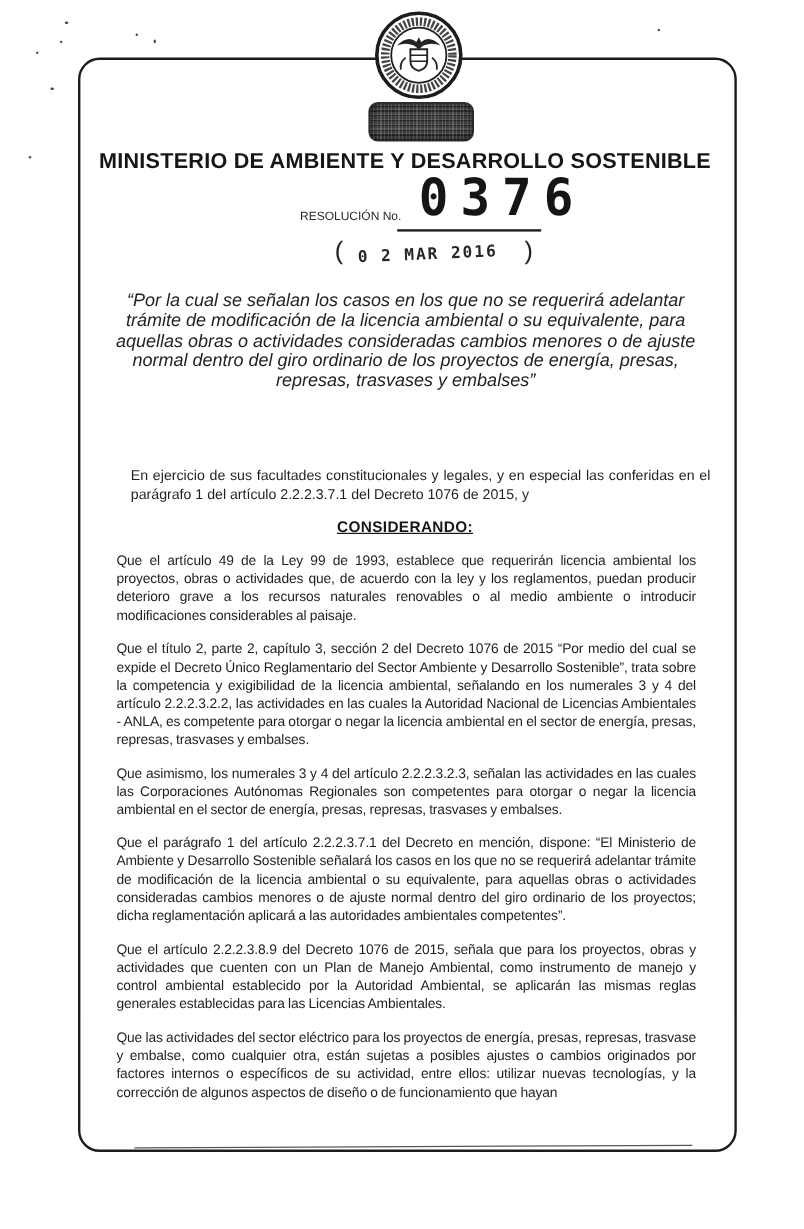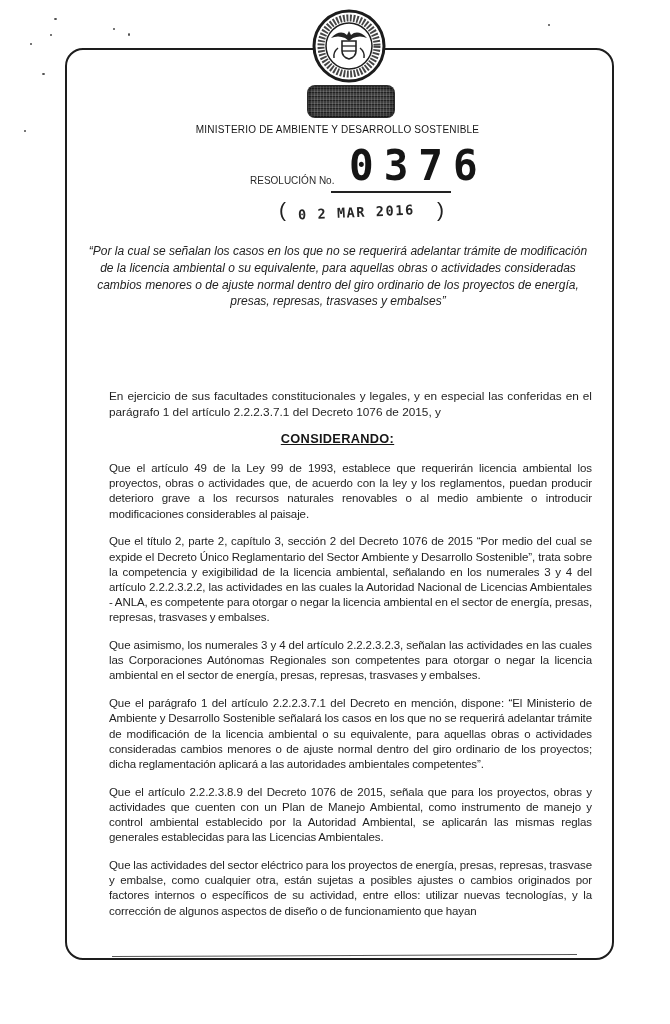--- a/index.html
+++ b/index.html
@@ -32,56 +32,56 @@
   .ink-stamp{
     position:absolute;left:308px;top:86px;width:86px;height:31px;border-radius:7px;
     background-color:#3d3d3d;
     background-image:
       repeating-linear-gradient(90deg, rgba(255,255,255,.16) 0 1px, transparent 1px 3px),
       repeating-linear-gradient(0deg, rgba(0,0,0,.45) 0 1px, rgba(255,255,255,.10) 1px 2px, transparent 2px 4px);
     box-shadow:inset 0 0 5px rgba(0,0,0,.85), 0 0 0 1px #2c2c2c;
   }
   .ministry{
     position:absolute;left:65px;top:124px;width:545px;margin:0;
-    text-align:center;font-size:10px;font-weight:normal;letter-spacing:.2px;color:#161616;
+    text-align:center;font-size:18px;font-weight:bold;letter-spacing:.2px;color:#161616;
   }
   .res-label{position:absolute;left:218px;top:175px;font-size:10px;font-weight:bold;color:#2a2a2a;font-weight:normal;margin-left:32px;}
   .res-number{
     position:absolute;left:349px;top:141px;
     font-family:"DejaVu Sans Mono","Liberation Mono",monospace;
     font-weight:bold;font-size:41px;letter-spacing:10px;color:#151515;
     transform:scaleY(1.04);
   }
   .res-underline{position:absolute;left:331px;top:191px;width:120px;height:2px;background:#222;}
   .paren{position:absolute;font-size:21px;color:#222;top:198px;}
   .paren-open{left:279px;}
   .paren-close{left:437px;}
   .date-stamp{
     position:absolute;left:298px;top:204px;
     font-family:"DejaVu Sans Mono","Liberation Mono",monospace;
     font-weight:bold;font-size:13.5px;letter-spacing:1.6px;color:#262626;
     transform:rotate(-2.5deg);white-space:nowrap;
   }
   .subject{
     position:absolute;left:84px;top:243px;width:508px;margin:0;
-    font-style:italic;font-size:12px;line-height:16.8px;text-align:center;color:#232323;
+    font-style:italic;font-size:15px;line-height:16.8px;text-align:center;color:#232323;
   }
   .issuer{
     position:absolute;left:65px;top:334px;width:545px;margin:0;
     text-align:center;font-size:12.6px;font-weight:bold;color:#161616;
   }
   .preamble{
     position:absolute;left:97px;top:377px;width:483px;margin:12px;
     font-size:11.8px;line-height:15.6px;text-align:justify;color:#1f1f1f;
   }
   .considering{
     position:absolute;left:65px;top:431px;width:545px;margin:0;
     text-align:center;font-size:12.8px;font-weight:bold;color:#161616;letter-spacing:.3px;text-decoration:underline;
   }
-  .recitals{position:absolute;left:97px;top:461px;width:483px;margin-left:12px;}
+  .recitals{position:absolute;left:97px;top:461px;width:483px;}
   .recitals p{
     margin:0 0 12.5px 0;font-size:11.5px;line-height:15.2px;text-align:justify;
     letter-spacing:-0.1px;word-spacing:-0.4px;color:#1f1f1f;
   }
   .it{}
 </style>
 </head>
 <body>
 
 <div class="screen">

